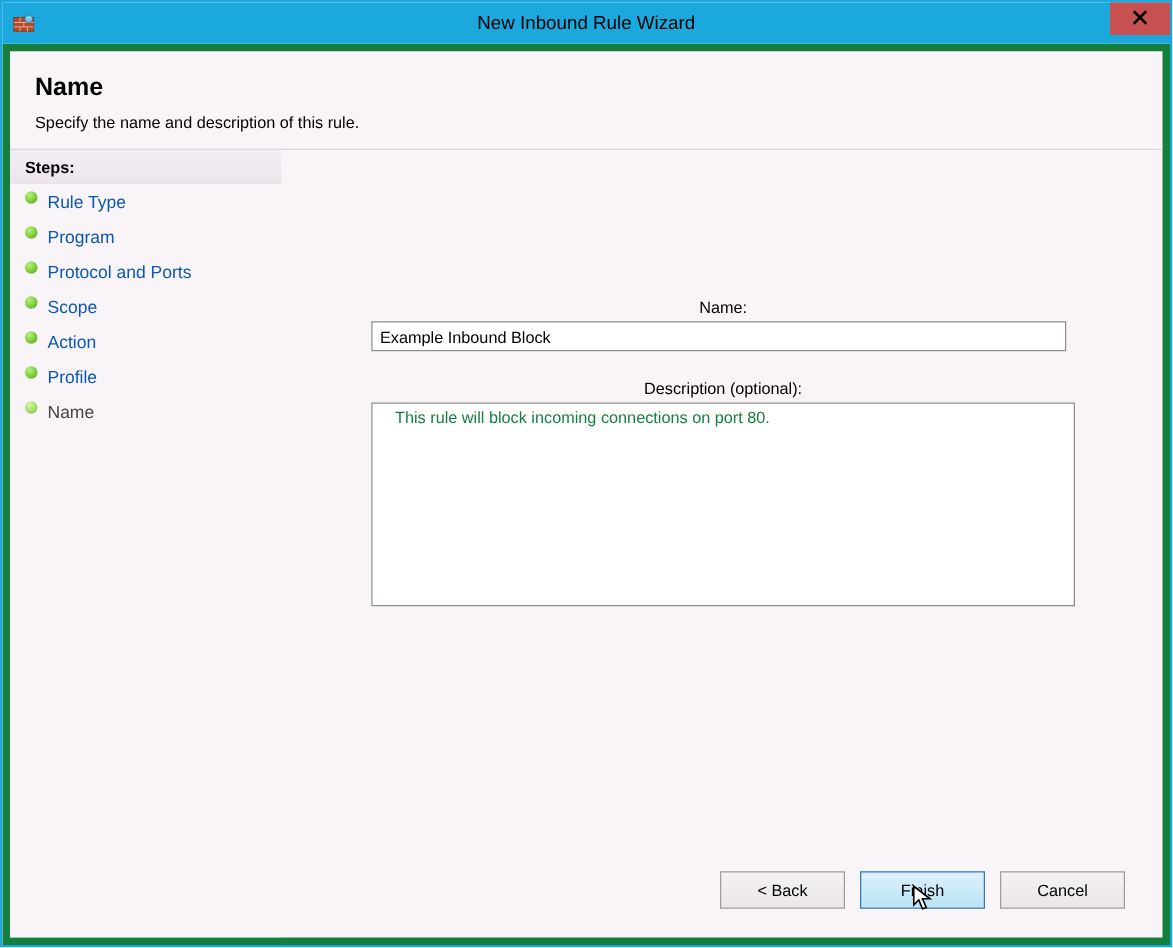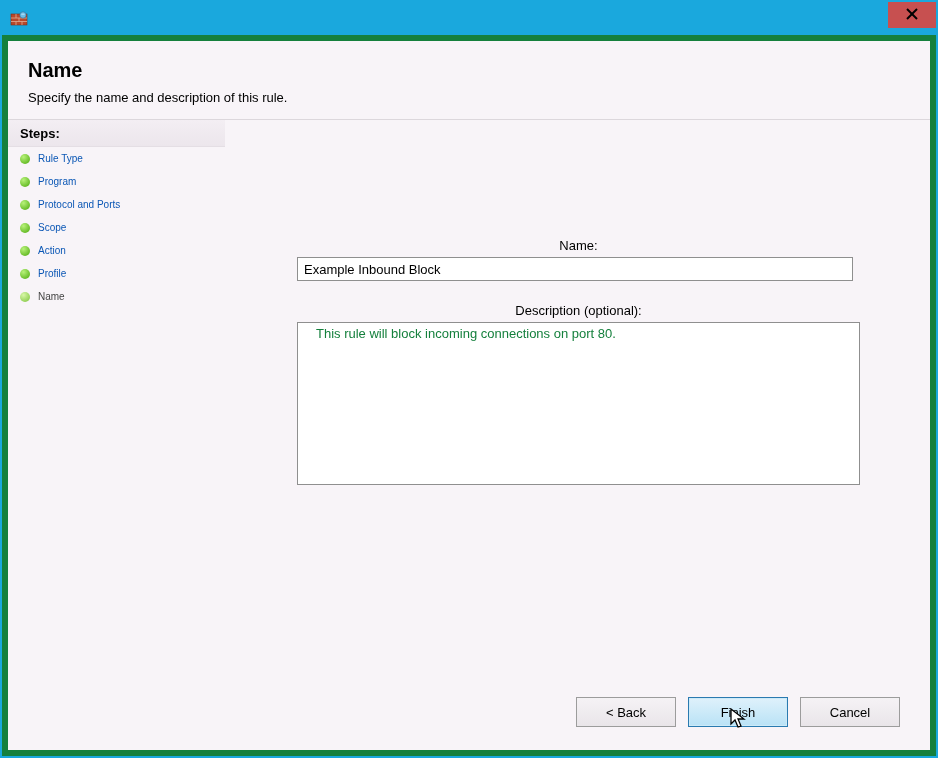--- a/index.html
+++ b/index.html
@@ -94,24 +94,24 @@
   .steps-header {
     font-weight: bold;
     font-size: 13px;
     padding: 6px 10px 5px 12px;
     background: linear-gradient(#f3eef3,#ece6ec);
     border-bottom: 1px solid #e4dee4;
     color: #000;
   }
   .step-item {
     display: flex;
-    align-items: flex-end;
+    align-items: flex-start;
     padding: 6px 10px 6px 12px;
     gap: 8px;
-    font-size: 10px;
+    font-size: 14px;
     color: #0b57b5;
     cursor: pointer;
   }
   .step-item.current {
     color: #444;
   }
   .step-bullet {
     width: 10px;
     height: 10px;
     border-radius: 50%;
@@ -199,20 +199,21 @@
         <line x1="1" y1="11.5" x2="17" y2="11.5" stroke="#dfae96" stroke-width="0.8"></line>
         <line x1="6" y1="4" x2="6" y2="8" stroke="#dfae96" stroke-width="0.8"></line>
         <line x1="12" y1="4" x2="12" y2="8" stroke="#dfae96" stroke-width="0.8"></line>
         <line x1="9" y1="8" x2="9" y2="11.5" stroke="#dfae96" stroke-width="0.8"></line>
         <line x1="6" y1="11.5" x2="6" y2="15" stroke="#dfae96" stroke-width="0.8"></line>
         <line x1="12" y1="11.5" x2="12" y2="15" stroke="#dfae96" stroke-width="0.8"></line>
         <circle cx="13" cy="5" r="3.2" fill="#6fbfe8" stroke="#2a6a91" stroke-width="0.6"></circle>
         <path d="M11.3 5 A2 2 0 0 1 14.7 5" fill="none" stroke="#e8f6ff" stroke-width="0.6"></path>
       </svg>
     </span>
+    <div class="titlebar-title">New Inbound Rule Wizard</div>
     <div class="close-btn">
       <span>
         <svg width="12" height="12" viewBox="0 0 12 12">
           <line x1="1" y1="1" x2="11" y2="11" stroke="#000" stroke-width="2"></line>
           <line x1="11" y1="1" x2="1" y2="11" stroke="#000" stroke-width="2"></line>
         </svg>
       </span>
     </div>
   </div>
 

